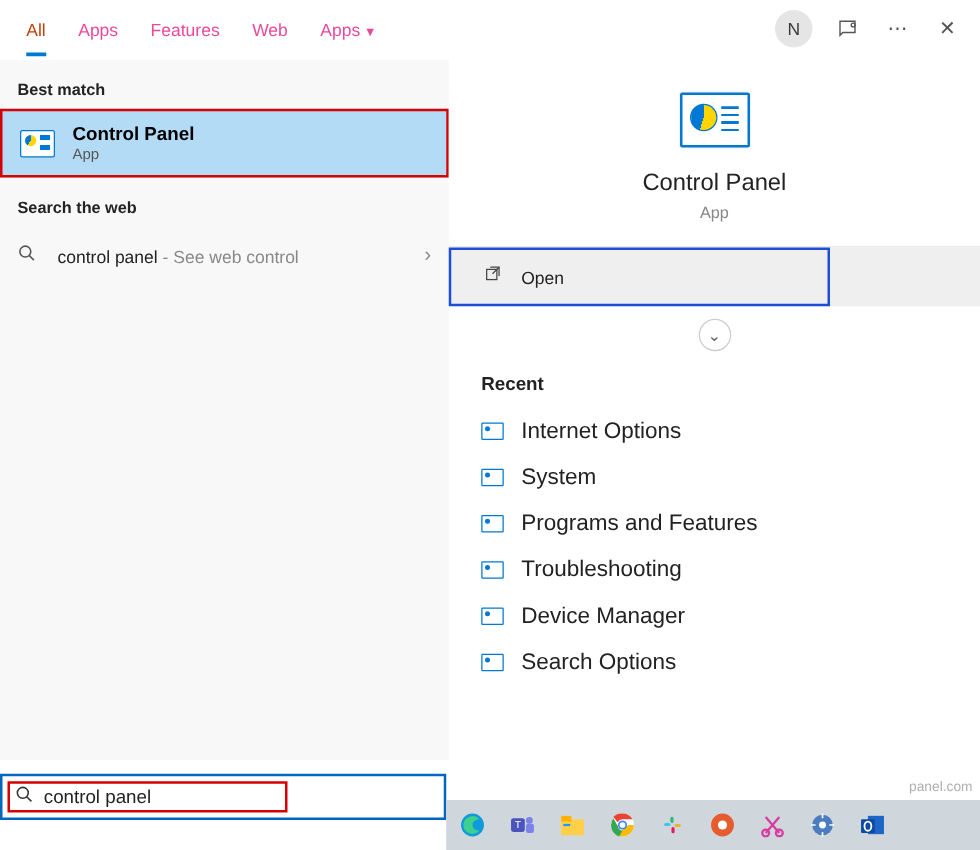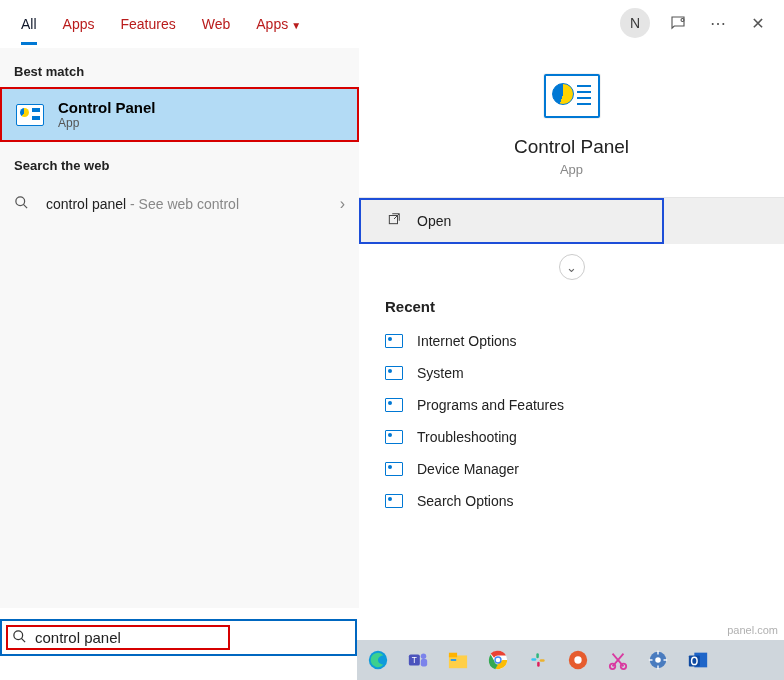--- a/index.html
+++ b/index.html
@@ -1,20 +1,20 @@
 <!DOCTYPE html>
 <html><head>
   <meta charset="utf-8">
   <style>
     * { box-sizing: border-box; margin: 0; padding: 0; font-family: "Segoe UI", Arial, sans-serif; }
     body { width: 784px; height: 680px; background: #fff; position: relative; overflow: hidden; }
     
     .tabs { display: flex; align-items: center; height: 48px; padding: 0 8px; }
-    .tab { padding: 13px 13px; font-size: 14px; color: #b91c1c; cursor: pointer; position: relative; }
-    .tab.active { color: #0f172a; }
+    .tab { padding: 13px 13px; font-size: 14px; color: #ec4899; cursor: pointer; position: relative; }
+    .tab.active { color: #c2410c; }
     .tab.active::after { content: ""; position: absolute; left: 13px; right: 13px; bottom: 0; height: 3px; background: #0078d4; }
     .tab .chev { font-size: 10px; margin-left: 3px; }
     
     .topright { position: absolute; right: 14px; top: 8px; display: flex; align-items: center; gap: 16px; }
     .avatar { width: 30px; height: 30px; border-radius: 50%; background: #e5e5e5; display: flex; align-items: center; justify-content: center; font-size: 14px; color: #3a3a3a; }
     .icon-btn { width: 24px; height: 24px; display: flex; align-items: center; justify-content: center; color: #555; cursor: pointer; font-size: 16px; }
     
     .main { display: flex; height: 560px; }
     .left { width: 359px; background: #f8f8f8; }
     .right { flex: 1; background: #fff; }
@@ -49,21 +49,21 @@
     .action-row .acticon { width: 16px; color: #555; }
     .action-row .label { font-size: 14px; color: #222; }
     
     .expand { display: flex; justify-content: center; padding: 10px 0; }
     .expand-btn { width: 26px; height: 26px; border: 1px solid #ccc; border-radius: 50%; display: flex; align-items: center; justify-content: center; color: #666; font-size: 13px; cursor: pointer; }
     
     .recent-head { font-size: 15px; font-weight: 600; padding: 8px 26px 10px; color: #222; }
     .recent-item { display: flex; align-items: center; padding: 8px 26px; gap: 14px; cursor: pointer; }
     .recent-item .ric { width: 18px; height: 14px; background: #fff; border: 1px solid #0078d4; border-radius: 1px; position: relative; }
     .recent-item .ric::before { content: ""; position: absolute; left: 2px; top: 2px; width: 4px; height: 4px; border-radius: 50%; background: #0078d4; }
-    .recent-item .txt { font-size: 14px; color: #222; }
+    .recent-item .txt { font-size: 18px; color: #222; }
     
     .searchbar { position: absolute; left: 0; bottom: 24px; width: 357px; height: 37px; border: 2px solid #0067c0; background: #fff; display: flex; align-items: center; padding: 0 10px; gap: 8px; }
     .searchbar .mag { color: #555; font-size: 15px; }
     .searchbar input { border: none; outline: none; flex: 1; font-size: 15px; color: #222; background: transparent; }
     
     .taskbar-wrap { position: absolute; bottom: 0; left: 357px; right: 0; height: 40px; background: #cfd6dc; display: flex; align-items: center; padding: 0 8px; gap: 14px; }
     .tbic { width: 26px; height: 26px; border-radius: 4px; display: flex; align-items: center; justify-content: center; font-size: 17px; }
     .watermark { position: absolute; right: 6px; bottom: 44px; font-size: 11px; color: #b0b0b0; }
     .hl-box { position: absolute; border: 2px solid #d60000; pointer-events: none; }
   </style>

